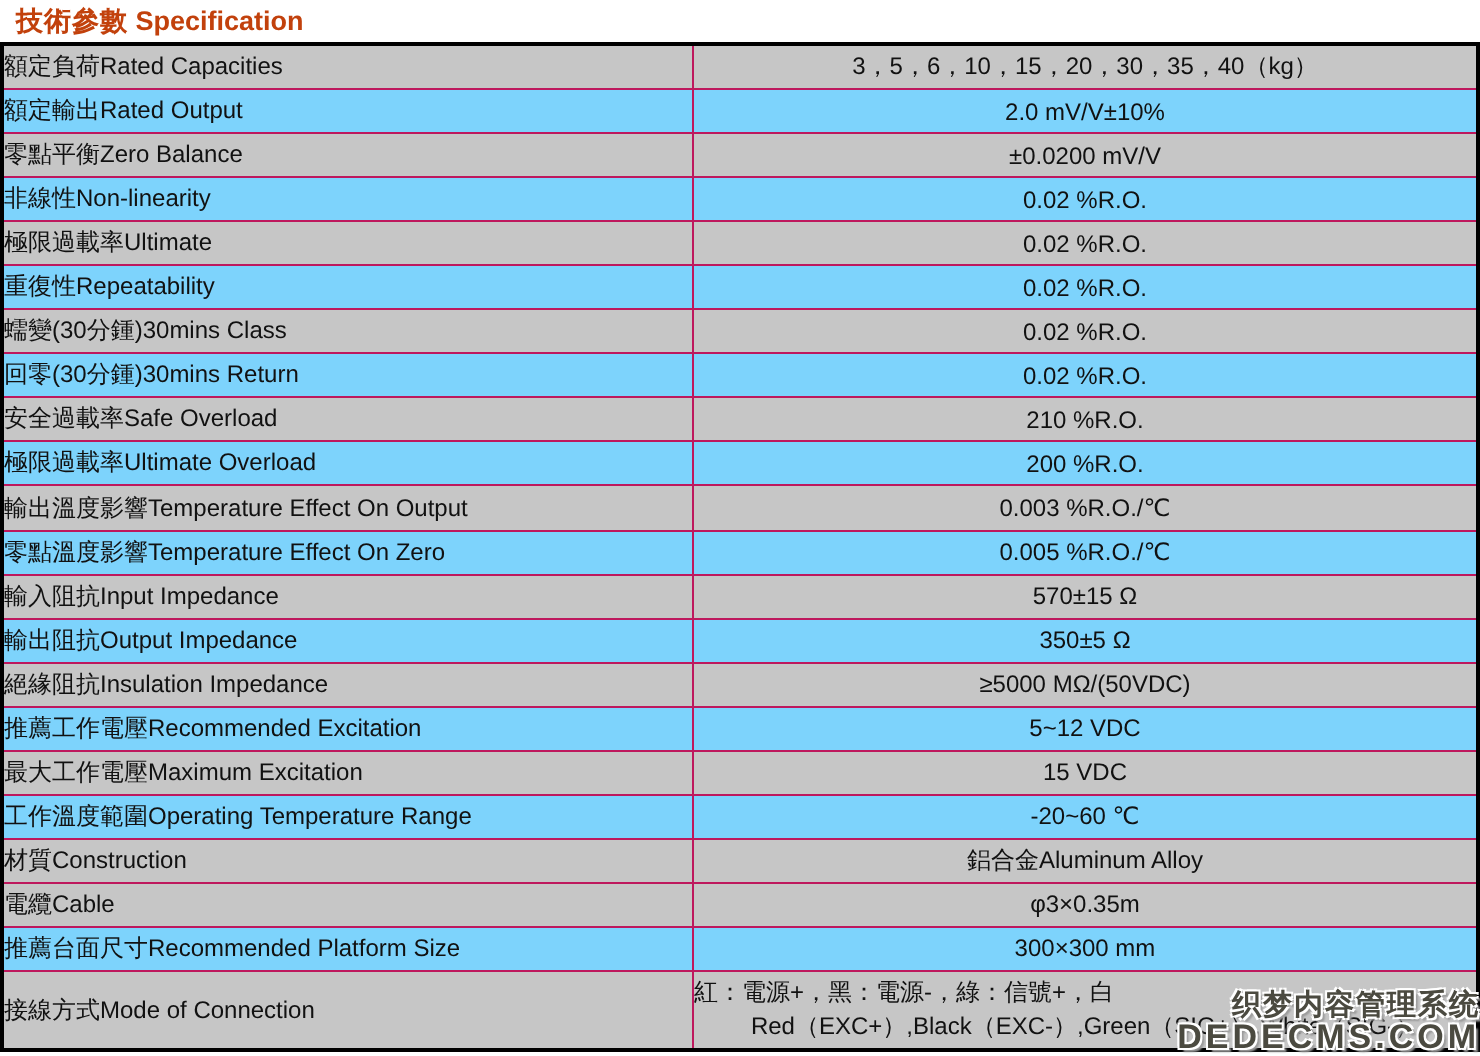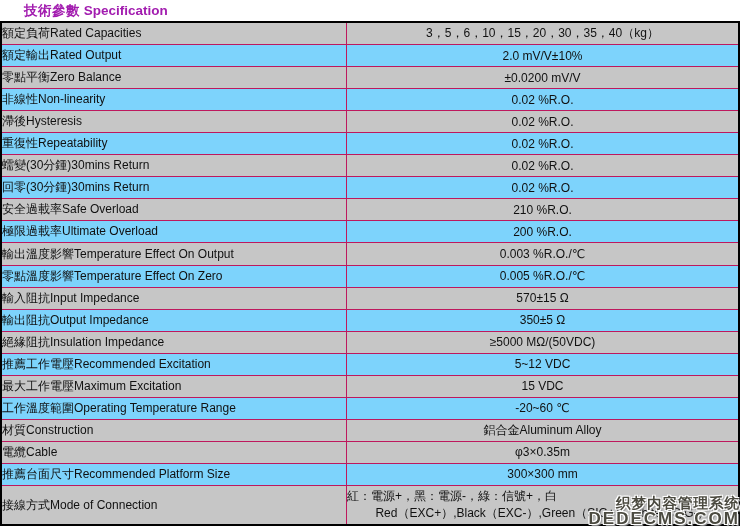--- a/index.html
+++ b/index.html
@@ -11,24 +11,24 @@
   .page {
     position: relative;
     width: 740px;
     height: 528px;
     background: #ffffff;
     overflow: hidden;
   }
   .doc-title {
     height: 21px;
     line-height: 21px;
-    padding-left: 24px;
+    padding-left: 8px;
     font-size: 13.5px;
     font-weight: bold;
-    color: #a21caf;
+    color: #c2410c;
     white-space: nowrap;
   }
   .doc-title .zh { font-weight: 900; letter-spacing: 0.5px; }
   table.spec {
     width: 740px;
     height: 505px;
     border-collapse: collapse;
     table-layout: fixed;
     border: 2px solid #000000;
   }
@@ -94,29 +94,29 @@
       </tr>
       <tr class="shaded">
         <td class="label-cell">零點平衡Zero Balance</td>
         <td class="value-cell">±0.0200 mV/V</td>
       </tr>
       <tr class="plain">
         <td class="label-cell">非線性Non-linearity</td>
         <td class="value-cell">0.02 %R.O.</td>
       </tr>
       <tr class="shaded">
-        <td class="label-cell">滯後Hysteresis</td>
+        <td class="label-cell">極限過載率Ultimate</td>
         <td class="value-cell">0.02 %R.O.</td>
       </tr>
       <tr class="plain">
         <td class="label-cell">重復性Repeatability</td>
         <td class="value-cell">0.02 %R.O.</td>
       </tr>
       <tr class="shaded">
-        <td class="label-cell">蠕變(30分鍾)30mins Return</td>
+        <td class="label-cell">蠕變(30分鍾)30mins Class</td>
         <td class="value-cell">0.02 %R.O.</td>
       </tr>
       <tr class="plain">
         <td class="label-cell">回零(30分鍾)30mins Return</td>
         <td class="value-cell">0.02 %R.O.</td>
       </tr>
       <tr class="shaded">
         <td class="label-cell">安全過載率Safe Overload</td>
         <td class="value-cell">210 %R.O.</td>
       </tr>

